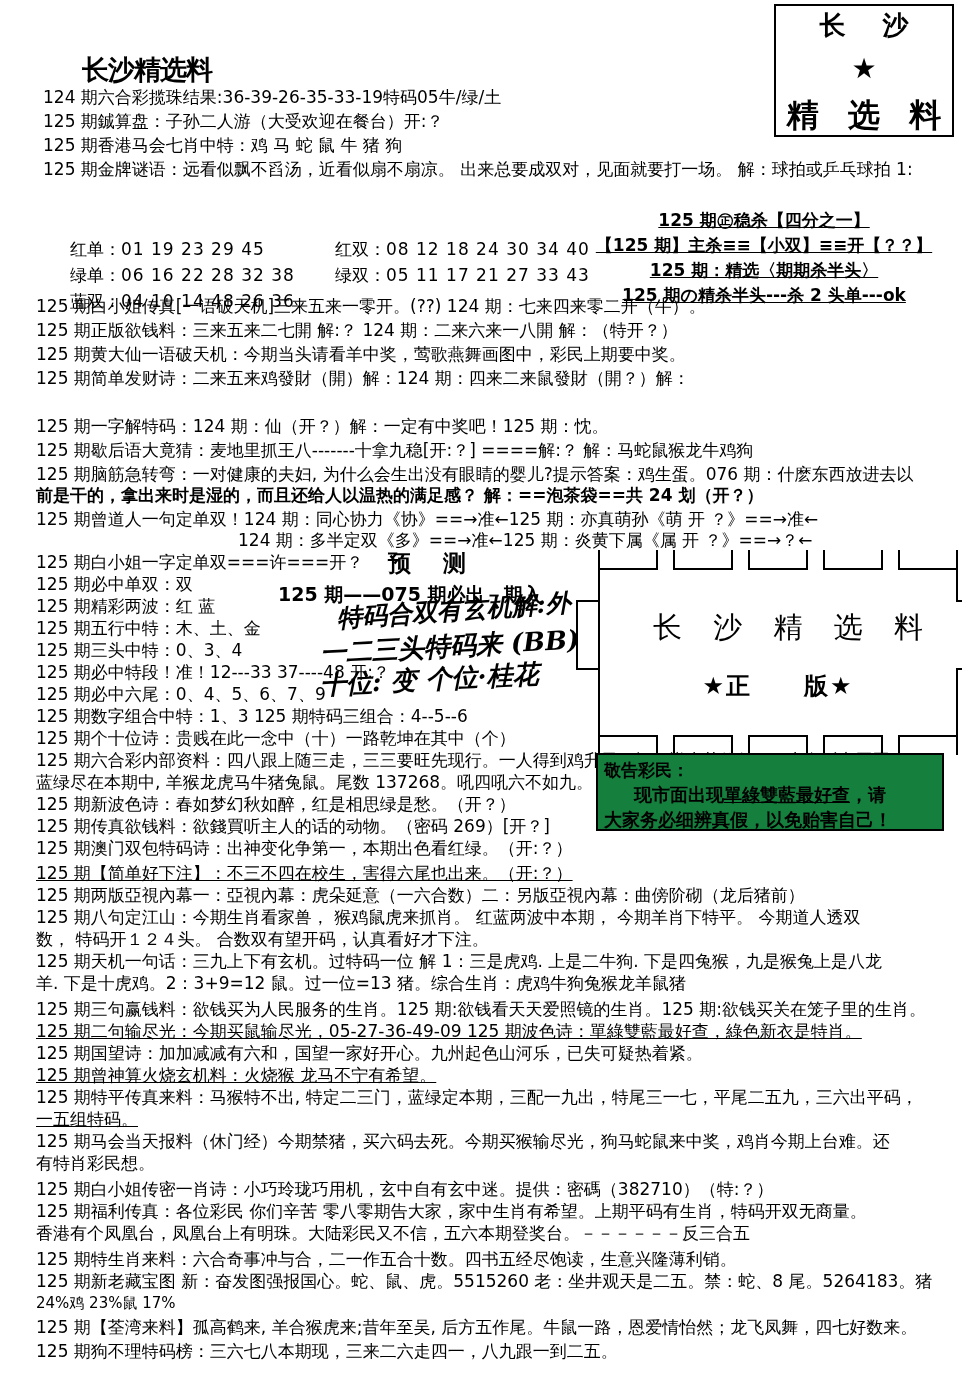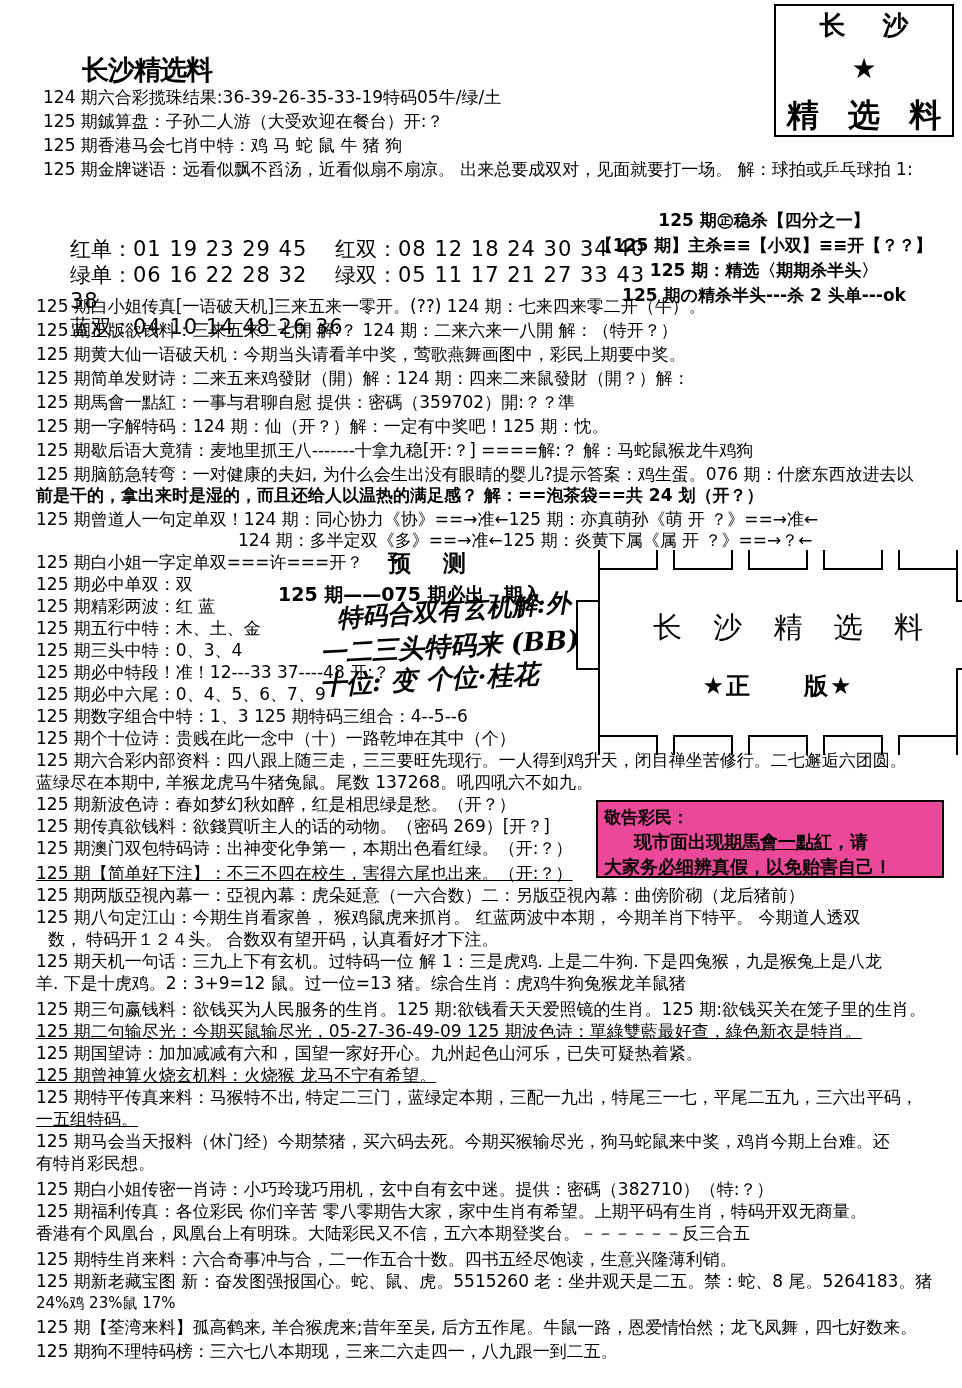--- a/index.html
+++ b/index.html
@@ -29,29 +29,29 @@
     position:absolute;left:82px;top:52px;
     font-size:27px;font-weight:bold;letter-spacing:-1px;
     font-family:"DejaVu Sans","Liberation Sans",sans-serif;
   }
 
   
   .ln{position:absolute;font-size:17px;line-height:19px;white-space:nowrap;}
   .u{text-decoration:underline;}
 
   
-  .numtab{position:absolute;left:70px;top:236px;font-size:21px;line-height:26px;}
+  .numtab{position:absolute;left:70px;top:236px;font-size:17px;line-height:26px;}
   .numtab .r{display:flex;}
   .numtab .c1{width:265px;}
   .numtab .c2{width:auto;}
   .numtab .lbl{display:inline-block;}
   .numtab .vals{letter-spacing:1px;}
 
   
-  .killblk{position:absolute;left:566px;top:208px;width:396px;text-align:center;}
+  .killblk{position:absolute;left:566px;top:208px;width:396px;text-align:center;text-decoration:underline;}
   .killblk div{font-size:17px;line-height:25px;font-weight:bold;white-space:nowrap;}
   .kl1{letter-spacing:0px;}
   .kl2{font-size:17px;}
   .kl3{}
   .kl4{}
 
   
   .yuce{position:absolute;left:388px;top:548px;font-size:23px;font-weight:bold;letter-spacing:12px;}
   .pred-line{position:absolute;left:278px;top:582px;font-size:19px;font-weight:bold;white-space:nowrap;}
   .hand{
@@ -71,23 +71,23 @@
   .vbar{position:absolute;width:2px;background:#000;}
   .sidebox{position:absolute;width:22px;height:70px;border:2px solid #000;box-sizing:border-box;background:#fff;}
   .cfr-inner{
     position:absolute;left:0;right:0;top:58px;text-align:center;
   }
   .cfr-t1{font-size:29px;font-weight:normal;letter-spacing:11px;text-indent:11px;margin-left:20px;}
   .cfr-t2{font-size:24px;font-weight:bold;margin-top:22px;letter-spacing:2px;}
 
   
   .warn{
-    position:absolute;left:596px;top:800px;width:348px;height:78px;
+    position:absolute;left:596px;top:753px;width:348px;height:78px;
     border-left:2px solid #000;border-right:2px solid #000;border-top:2px solid #000;border-bottom:2px solid #000;
-    box-sizing:border-box;padding:3px 6px;background:#ec4899;
+    box-sizing:border-box;padding:3px 6px;background:#15803d;
   }
   .warn .w1{font-size:17px;font-weight:bold;line-height:24px;}
   .warn .w2{font-size:18px;font-weight:bold;line-height:25px;text-indent:30px;}
   .warn .w3{font-size:18px;font-weight:bold;line-height:25px;}
   .warn .ul{text-decoration:underline;}
 </style>
 </head>
 <body>
 
 <div class="page">
@@ -133,21 +133,20 @@
     <div class="kl1">125 期㊣稳杀【四分之一】</div>
     <div class="kl2">【125 期】主杀≡≡【小双】≡≡开【？？】</div>
     <div class="kl3">125 期：精选〈期期杀半头〉</div>
     <div class="kl4">125 期の精杀半头---杀 2 头单---ok</div>
   </div>
 
   <div class="ln" style="left:36px;top:297px;">125 期白小姐传真[一语破天机]三来五来一零开。(??) 124 期：七来四来零二开（牛）。</div>
   <div class="ln" style="left:36px;top:321px;">125 期正版欲钱料：三来五来二七開 解:？ 124 期：二来六来一八開 解：（特开？）</div>
   <div class="ln" style="left:36px;top:345px;">125 期黄大仙一语破天机：今期当头请看羊中奖，莺歌燕舞画图中，彩民上期要中奖。</div>
   <div class="ln" style="left:36px;top:369px;">125 期简单发财诗：二来五来鸡發財（開）解：124 期：四来二来鼠發財（開？）解：</div>
-  <div class="ln" style="left:36px;top:393px;">125 期馬會一點紅：一事与君聊自慰 提供：密碼（359702）開:？？準</div>
   <div class="ln" style="left:36px;top:417px;">125 期一字解特码：124 期：仙（开？）解：一定有中奖吧！125 期：忱。</div>
   <div class="ln" style="left:36px;top:441px;">125 期歇后语大竟猜：麦地里抓王八-------十拿九稳[开:？] ====解:？ 解：马蛇鼠猴龙牛鸡狗</div>
   <div class="ln" style="left:36px;top:465px;">125 期脑筋急转弯：一对健康的夫妇, 为什么会生出没有眼睛的婴儿?提示答案：鸡生蛋。076 期：什麽东西放进去以</div>
   <div class="ln" style="left:36px;top:486px;font-weight:bold;">前是干的，拿出来时是湿的，而且还给人以温热的满足感？ 解：==泡茶袋==共 24 划（开？）</div>
   <div class="ln" style="left:36px;top:510px;">125 期曾道人一句定单双！124 期：同心协力《协》==→准←125 期：亦真萌孙《萌 开 ？》==→准←</div>
   <div class="ln" style="left:238px;top:531px;">124 期：多半定双《多》==→准←125 期：炎黄下属《属 开 ？》==→？←</div>
 
   <div class="ln" style="left:36px;top:553px;">125 期白小姐一字定单双===许===开？</div>
   <div class="ln" style="left:36px;top:575px;">125 期必中单双：双</div>
   <div class="ln" style="left:36px;top:597px;">125 期精彩两波：红  蓝</div>
@@ -191,28 +190,28 @@
   </div>
 
   <div class="ln" style="left:36px;top:751px;">125 期六合彩内部资料：四八跟上随三走，三三要旺先现行。一人得到鸡升天，闭目禅坐苦修行。二七邂逅六团圆。</div>
   <div class="ln" style="left:36px;top:773px;">蓝绿尽在本期中, 羊猴龙虎马牛猪兔鼠。尾数 137268。吼四吼六不如九。</div>
   <div class="ln" style="left:36px;top:795px;">125 期新波色诗：春如梦幻秋如醉，红是相思绿是愁。（开？）</div>
   <div class="ln" style="left:36px;top:817px;">125 期传真欲钱料：欲錢買听主人的话的动物。（密码 269）[开？]</div>
   <div class="ln" style="left:36px;top:839px;">125 期澳门双包特码诗：出神变化争第一，本期出色看红绿。（开:？）</div>
 
   <div class="warn">
     <div class="w1">敬告彩民：</div>
-    <div class="w2"><span>现市面出现</span><span class="ul">期馬會一點紅</span><span>，请</span></div>
+    <div class="w2"><span>现市面出现</span><span class="ul">單綠雙藍最好查</span><span>，请</span></div>
     <div class="w3">大家务必细辨真假，以免贻害自己！</div>
   </div>
 
   <div class="ln u" style="left:36px;top:864px;">125 期【简单好下注】：不三不四在校生，害得六尾也出来。（开:？）</div>
   <div class="ln" style="left:36px;top:886px;">125 期两版亞視內幕一：亞視內幕：虎朵延意（一六合数）二：另版亞視內幕：曲傍阶砌（龙后猪前）</div>
   <div class="ln" style="left:36px;top:908px;">125 期八句定江山：今期生肖看家兽， 猴鸡鼠虎来抓肖。 红蓝两波中本期， 今期羊肖下特平。 今期道人透双</div>
-  <div class="ln" style="left:48px;top:930px;font-family:Liberation Serif, serif;">数， 特码开１２４头。 合数双有望开码，认真看好才下注。</div>
+  <div class="ln" style="left:36px;top:930px;">数， 特码开１２４头。 合数双有望开码，认真看好才下注。</div>
   <div class="ln" style="left:36px;top:952px;">125 期天机一句话：三九上下有玄机。过特码一位   解 1：三是虎鸡. 上是二牛狗. 下是四兔猴，九是猴兔上是八龙</div>
   <div class="ln" style="left:36px;top:974px;">羊. 下是十虎鸡。2：3+9=12 鼠。过一位=13 猪。综合生肖：虎鸡牛狗兔猴龙羊鼠猪</div>
   <div class="ln" style="left:36px;top:1000px;">125 期三句赢钱料：欲钱买为人民服务的生肖。125 期:欲钱看天天爱照镜的生肖。125 期:欲钱买关在笼子里的生肖。</div>
   <div class="ln u" style="left:36px;top:1022px;">125 期二句输尽光：今期买鼠输尽光，05-27-36-49-09          125 期波色诗：單綠雙藍最好查，綠色新衣是特肖。</div>
   <div class="ln" style="left:36px;top:1044px;">125 期国望诗：加加减减有六和，国望一家好开心。九州起色山河乐，已失可疑热着紧。</div>
   <div class="ln u" style="left:36px;top:1066px;">125 期曾神算火烧玄机料：火烧猴  龙马不宁有希望。</div>
   <div class="ln" style="left:36px;top:1088px;">125 期特平传真来料：马猴特不出, 特定二三门，蓝绿定本期，三配一九出，特尾三一七，平尾二五九，三六出平码，</div>
   <div class="ln u" style="left:36px;top:1110px;">一五组特码。</div>
   <div class="ln" style="left:36px;top:1132px;">125 期马会当天报料（休门经）今期禁猪，买六码去死。今期买猴输尽光，狗马蛇鼠来中奖，鸡肖今期上台难。还</div>
   <div class="ln" style="left:36px;top:1154px;text-align:center;">有特肖彩民想。</div>

